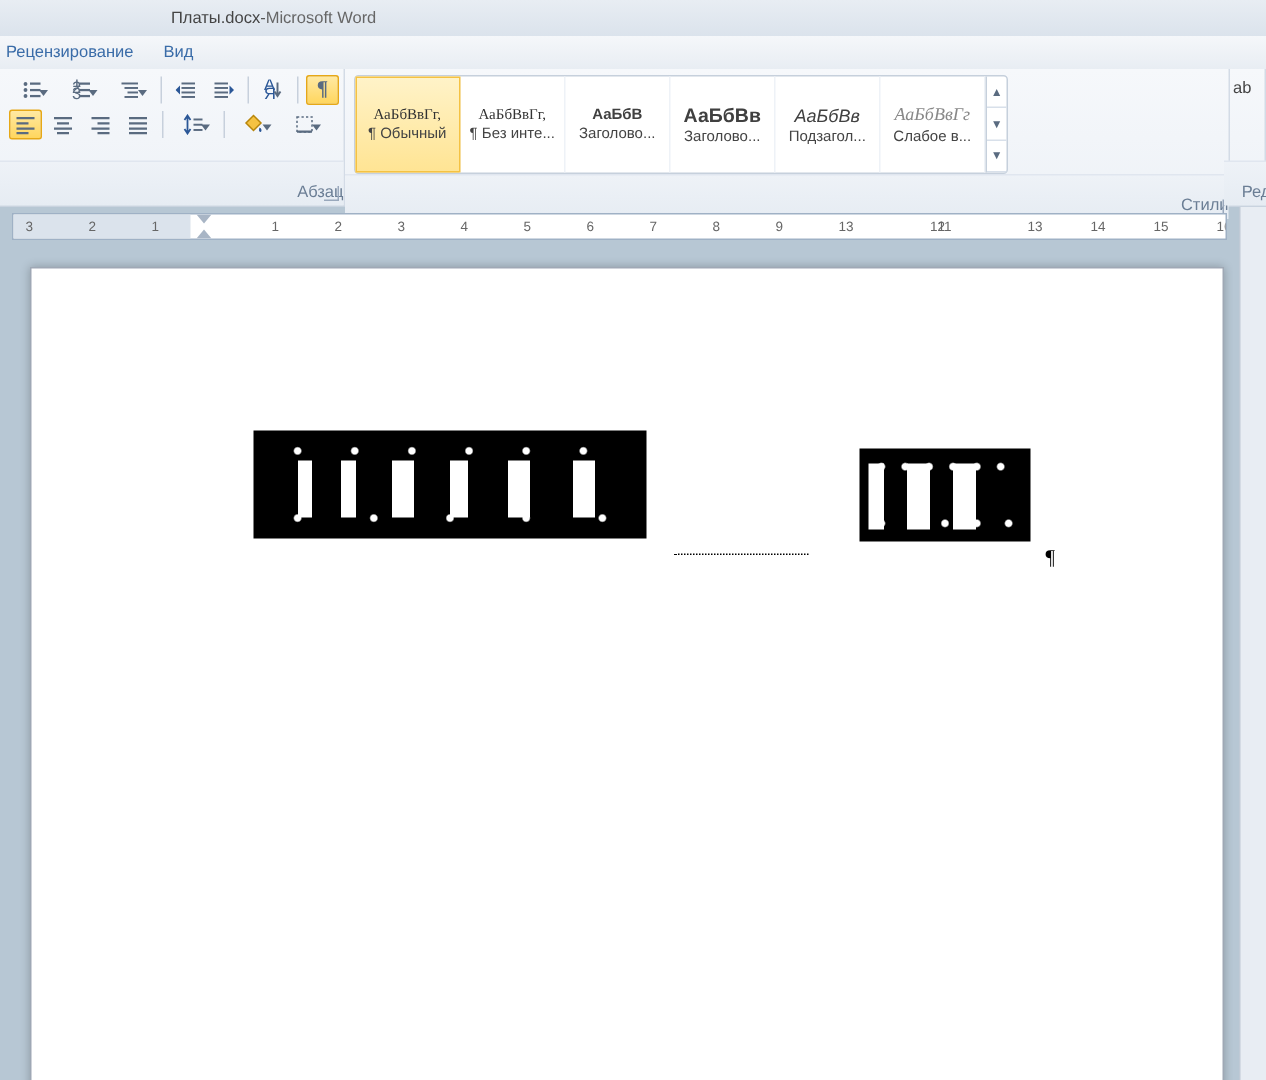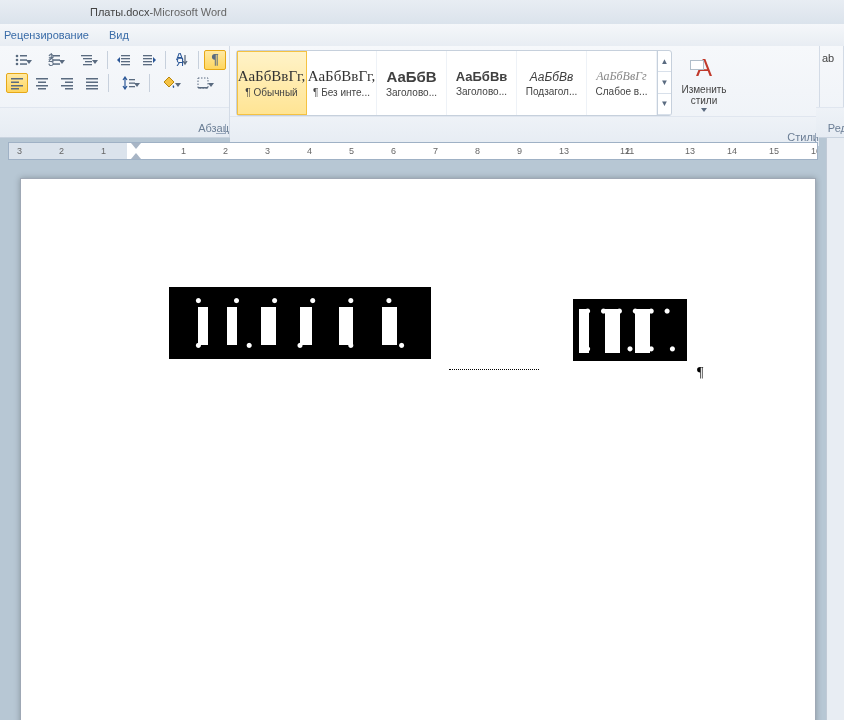--- a/index.html
+++ b/index.html
@@ -1,37 +1,37 @@
 <!DOCTYPE html>
 <html><head>
 <meta charset="utf-8">
 <style>
 *{margin:0;padding:0;box-sizing:border-box;font-family:'Segoe UI',Tahoma,sans-serif;font-size:11px;-webkit-font-smoothing:antialiased}
 body{background:#b7c7d4;width:844px;height:720px;overflow:hidden;position:relative}
 .titlebar{height:24px;background:linear-gradient(#e8edf3,#dbe3ec);display:flex;align-items:center;color:#555;padding-left:4px}
-.titlebar .doc{margin-left:86px;color:#444}
+.titlebar .doc{margin-left:110px;color:#444}
 .titlebar .app{color:#666}
 .tabbar{height:22px;background:linear-gradient(#f5f7fa,#e8edf3);display:flex;align-items:center;gap:20px;padding-left:4px;color:#3a6ca8}
 .tabbar span{cursor:pointer}
 .ribbon{background:linear-gradient(#f6f8fb,#eef2f7);border-bottom:1px solid #c9d3df;height:92px;display:flex;align-items:stretch}
 .group{border-right:1px solid #d3dbe6;display:flex;flex-direction:column;justify-content:space-between;padding:4px 6px 0}
 .group-label{text-align:right;color:#6b7e95;font-size:11px;padding:14px 0 3px;background:linear-gradient(#eef2f7,#e6ecf3);margin:0 -6px;border-top:1px solid #e0e6ef;position:relative}
 .group-label .diag{position:absolute;right:3px;bottom:3px;width:10px;height:10px;border-right:1px solid #99a8bc;border-bottom:1px solid #99a8bc}
 .group-body{display:flex;gap:4px;align-items:flex-start;flex:1}
 .para-col{display:flex;flex-direction:column;gap:3px}
 .para-row{display:flex;gap:3px;align-items:center}
 .ibtn{width:22px;height:20px;border:1px solid transparent;border-radius:2px;display:flex;align-items:center;justify-content:center;background:transparent;cursor:pointer;color:#4a5568;position:relative}
 .ibtn.sel{background:linear-gradient(#ffe9a3,#ffd65e);border-color:#e6a817}
 .ibtn.dd{width:30px}
 .ibtn .tri{position:absolute;right:3px;bottom:5px;width:0;height:0;border-left:3px solid transparent;border-right:3px solid transparent;border-top:4px solid #5a6b80}
 .sep{width:1px;height:18px;background:#c7d0dc;margin:0 2px}
 .styles{display:flex;gap:0;border:1px solid #c6d0dc;background:#fff;border-radius:3px;height:66px;align-items:stretch}
 .styleitem{width:70px;display:flex;flex-direction:column;align-items:center;justify-content:center;gap:2px;border-right:1px solid #eef2f7;cursor:pointer;padding:2px}
 .styleitem.sel{background:linear-gradient(#fff3c9,#ffe493);outline:1px solid #f5c242;outline-offset:-1px}
-.styleitem .prev{font-size:15px;color:#333;font-family:'Times New Roman',serif}
+.styleitem .prev{font-size:10px;color:#333;font-family:'Times New Roman',serif}
 .styleitem .prev.blue{color:#404040;font-family:Liberation Sans, sans-serif}
 .styleitem .prev.big{font-size:22px}
 .styleitem .prev.ital{font-style:italic}
 .styleitem .nm{font-size:10px;color:#444;white-space:nowrap;overflow:hidden;text-overflow:ellipsis;max-width:66px}
 .styles-scroll{width:14px;display:flex;flex-direction:column;border-left:1px solid #c6d0dc}
 .styles-scroll div{flex:1;display:flex;align-items:center;justify-content:center;font-size:8px;color:#5a6b80;border-bottom:1px solid #d8e0ea;cursor:pointer}
 .change-styles{display:flex;flex-direction:column;align-items:center;justify-content:center;width:56px;cursor:pointer;gap:2px}
 .change-styles .ic{font-size:24px;color:#c0392b;position:relative}
 .change-styles .ic::after{content:'A';color:#c0392b}
 .change-styles .ic::before{content:'';position:absolute;left:-6px;top:6px;width:12px;height:8px;background:#fff;border:1px solid #b0bdc9}
@@ -245,26 +245,20 @@
         <div class="styleitem">
             <div class="prev ital" style="color:#888;font-size:12px">АаБбВвГг</div>
             <div class="nm">Слабое в...</div>
           </div>
         <div class="styles-scroll">
           <div>▲</div>
           <div>▼</div>
           <div>▼</div>
         </div>
       </div>
-      <div class="change-styles">
-        <div class="ic"></div>
-        <div class="lbl" style="white-space:pre-line">Изменить
-стили</div>
-        <div class="tri2"></div>
-      </div>
     </div>
     <div class="group-label"><span>Стили</span><div class="diag"></div></div>
   </div>
 
   <div class="group edit-group">
     <div class="group-body" style="flex-direction:column;gap:4px">
       <div class="edit-btn">
           <svg width="12" height="12" viewBox="0 0 12 12">
             <text x="0" y="9" font-size="8" fill="#444">ab</text>
           </svg>

